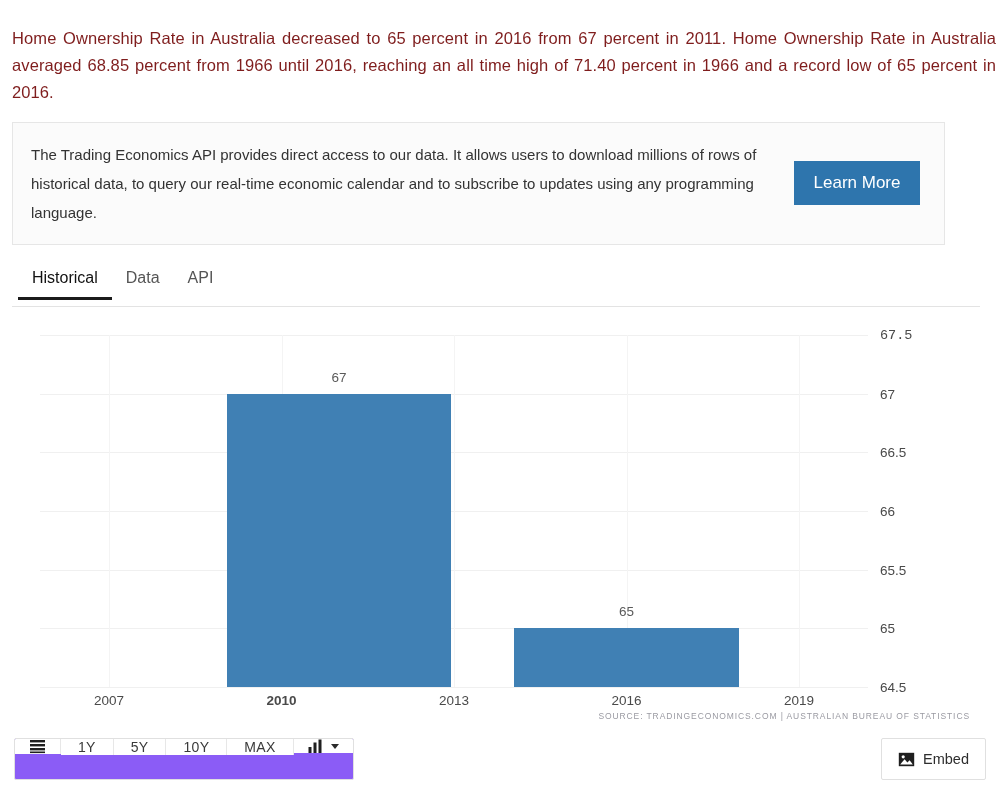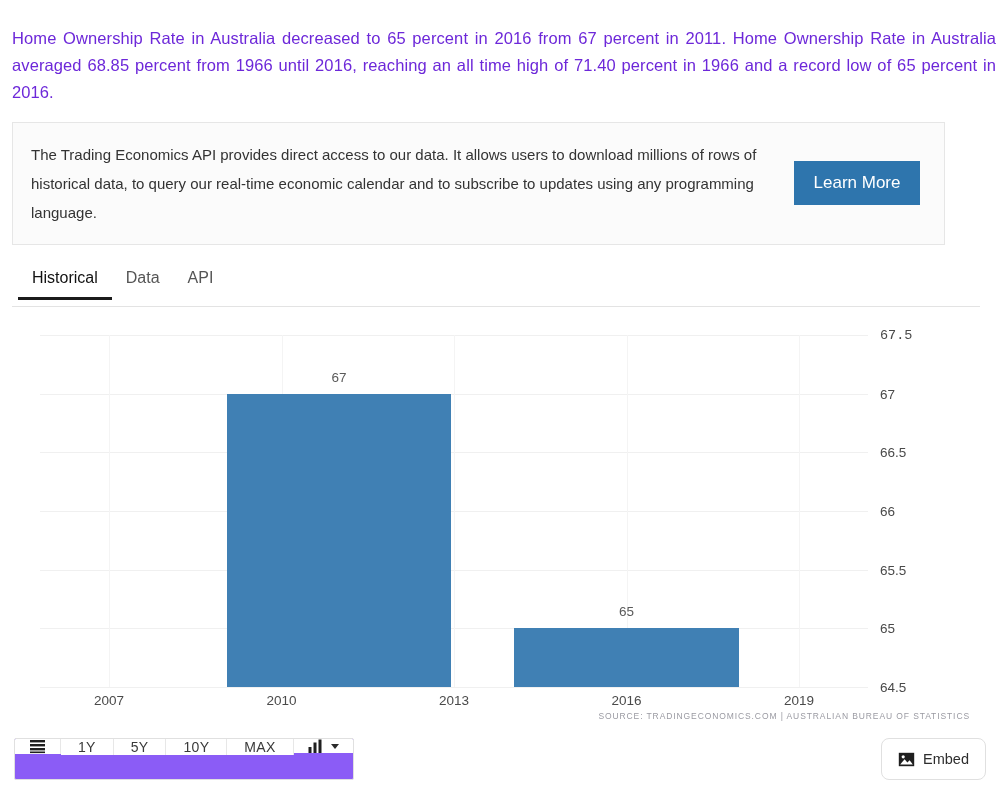--- a/index.html
+++ b/index.html
@@ -11,21 +11,21 @@
     color: #1a1a1a;
     overflow: hidden;
   }
 
   
   .intro {
     padding: 8px 4px 0 12px;
     font-size: 16.5px;
     line-height: 27px;
     text-align: justify;
-    color: #6d28d9;
+    color: #7f1d1d;
     letter-spacing: .1px;
   }
 
   
   .api-box {
     position: relative;
     margin: 14px 12px 0 12px;
     width: 933px;
     height: 123px;
     background: #fbfbfb;
@@ -193,21 +193,21 @@
   .btn-group .tbtn.icon-only { padding: 0 14px; }
 
   .embed-btn {
     display: flex;
     align-items: center;
     gap: 8px;
     height: 42px;
     padding: 0 16px;
     background: #fff;
     border: 1px solid #e0e0e0;
-    border-radius: 8px;
+    border-radius: 2px;
     font-size: 14.5px;
     color: #2e2e2e;
     cursor: pointer;
     font-family: "Liberation Sans", sans-serif;
   }
 
   .ico { display: inline-block; line-height: 0; }
   .caret {
     display: inline-block;
     margin-left: 7px;
@@ -245,21 +245,21 @@
       <div class="ytick" style="top: 176px;">66</div>
       <div class="gridline-h" style="top: 234.667px;"></div>
       <div class="ytick" style="top: 234.667px;">65.5</div>
       <div class="gridline-h" style="top: 293.333px;"></div>
       <div class="ytick" style="top: 293.333px;">65</div>
       <div class="gridline-h" style="top: 352px;"></div>
       <div class="ytick" style="top: 352px;">64.5</div>
       <div class="gridline-v" style="left: 69px;"></div>
       <div class="xtick" style="left: 69px;">2007</div>
       <div class="gridline-v" style="left: 241.5px;"></div>
-      <div class="xtick" style="left: 241.5px;">2010</div>
+      <div class="xtick" style="left: 241.5px; font-weight: bold;">2010</div>
       <div class="gridline-v" style="left: 414px;"></div>
       <div class="xtick" style="left: 414px;">2013</div>
       <div class="gridline-v" style="left: 586.5px;"></div>
       <div class="xtick" style="left: 586.5px;">2016</div>
       <div class="gridline-v" style="left: 759px;"></div>
       <div class="xtick" style="left: 759px;">2019</div>
       <div class="bar" style="left: 186.875px; width: 224.25px; top: 58.6667px; height: 293.333px; background: rgb(64, 128, 180);"></div>
       <div class="bar-label" style="left: 299px; top: 34.6667px;">67</div>
       <div class="bar" style="left: 474.375px; width: 224.25px; top: 293.333px; height: 58.6667px; background: rgb(64, 128, 180);"></div>
       <div class="bar-label" style="left: 586.5px; top: 269.333px;">65</div>

